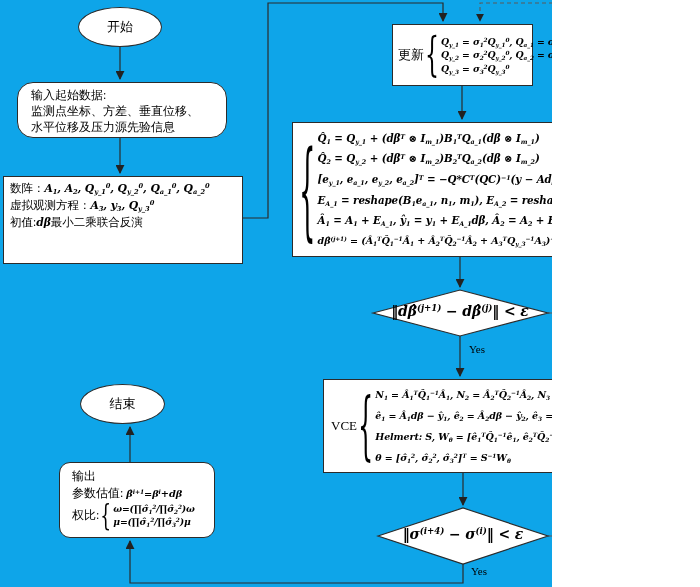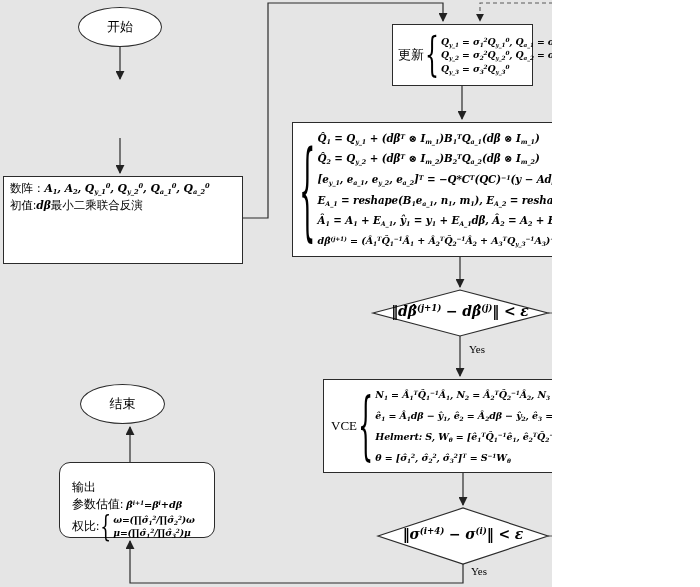--- a/index.html
+++ b/index.html
@@ -1,16 +1,16 @@
 <!DOCTYPE html>
 <html><head>
 <meta charset="utf-8">
 <style>
   html,body{margin:0;padding:0;background:#fff;}
-  .canvas{position:relative;width:552px;height:587px;background:#e5e5e5;overflow:hidden;
+  .canvas{position:relative;width:552px;height:587px;background:#0ea5e9;overflow:hidden;
           font-family:"Liberation Serif","DejaVu Serif",serif;color:#000;}
   .lines{position:absolute;inset:0;width:700px;height:587px;}
   .box{position:absolute;border:1.3px solid #2b2b2b;background:#fff;box-sizing:border-box;}
   .rounded{border-radius:16px;}
   .ellipse{border-radius:50%;display:flex;align-items:center;justify-content:center;}
   .cn{font-size:12px;line-height:16px;}
   .node-label{font-size:13px;white-space:nowrap;}
   .math{font-family:"DejaVu Serif","Liberation Serif",serif;font-style:italic;font-weight:bold;
         letter-spacing:-0.1px;white-space:nowrap;}
   sub,sup{font-size:0.62em;line-height:0;}
@@ -31,21 +31,21 @@
                font-size:11.5px;line-height:16.2px;}
   #compute-box .math{font-size:10.8px;}
   #update-box{left:392px;top:24px;width:141px;height:62px;padding-left:5px;}
   #update-box .math{font-size:9.3px;line-height:13.5px;}
   #iter-box{left:292px;top:122px;width:341px;height:135px;padding-left:5px;}
   #iter-box .math{font-size:10.3px;line-height:20.6px;}
   #iter-box .math.tight{font-size:9.6px;}
   #vce-box{left:323px;top:379px;width:279px;height:94px;padding-left:7px;}
   #vce-box .math{font-size:9.5px;line-height:21px;}
   #output-box{left:59px;top:462px;width:156px;height:76px;border-radius:11px;
-              padding:16px 2px 0 12px;}
+              padding:5px 2px 0 12px;}
   #output-box .math{font-size:9.8px;}
   #output-box .row2{margin-top:1px;}
   #output-box .wf .math{font-size:9.3px;line-height:13px;}
   #dec1-text{left:378px;top:303px;width:164px;}
   #dec2-text{left:383px;top:526px;width:160px;}
 </style>
 </head>
 <body>
 
 <div class="canvas">
@@ -74,23 +74,29 @@
     <g fill="#ffffff" stroke="#2b2b2b" stroke-width="1.2">
       <polygon points="373,313 460,290 548,313 460,336"></polygon>
       <polygon points="378,536 463,508 548,536 463,564"></polygon>
     </g>
   </svg>
 
   <div id="start" class="box ellipse">
     <span class="node-label">开始</span>
   </div>
 
+  <div id="input-box" class="box rounded cn">
+    <div>输入起始数据:</div>
+    <div>监测点坐标、方差、垂直位移、</div>
+    <div>水平位移及压力源先验信息</div>
+  </div>
 
   <div id="compute-box" class="box">
     <div><span>数阵：</span><span class="math">A<sub>1</sub>, A<sub>2</sub>, Q<sub>y_1</sub><sup>0</sup>, Q<sub>y_2</sub><sup>0</sup>, Q<sub>a_1</sub><sup>0</sup>, Q<sub>a_2</sub><sup>0</sup></span></div>
+    <div><span>虚拟观测方程：</span><span class="math">A<sub>3</sub>, y<sub>3</sub>, Q<sub>y_3</sub><sup>0</sup></span></div>
     <div><span>初值:</span><span class="math">dβ</span><span>最小二乘联合反演</span></div>
   </div>
 
   <div id="update-box" class="box flexrow">
     <span class="node-label">更新</span>
     <span class="brace" style="font-size:22px;--sy:2.1;">{</span>
     <div class="col">
       <span class="math">Q<sub>y_1</sub> = σ<sub>1</sub><sup>2</sup>Q<sub>y_1</sub><sup>0</sup>, Q<sub>a_1</sub> = σ<sub>1</sub><sup>2</sup>Q<sub>a_1</sub><sup>0</sup></span>
       <span class="math">Q<sub>y_2</sub> = σ<sub>2</sub><sup>2</sup>Q<sub>y_2</sub><sup>0</sup>, Q<sub>a_2</sub> = σ<sub>2</sub><sup>2</sup>Q<sub>a_2</sub><sup>0</sup></span>
       <span class="math">Q<sub>y_3</sub> = σ<sub>3</sub><sup>2</sup>Q<sub>y_3</sub><sup>0</sup></span>

